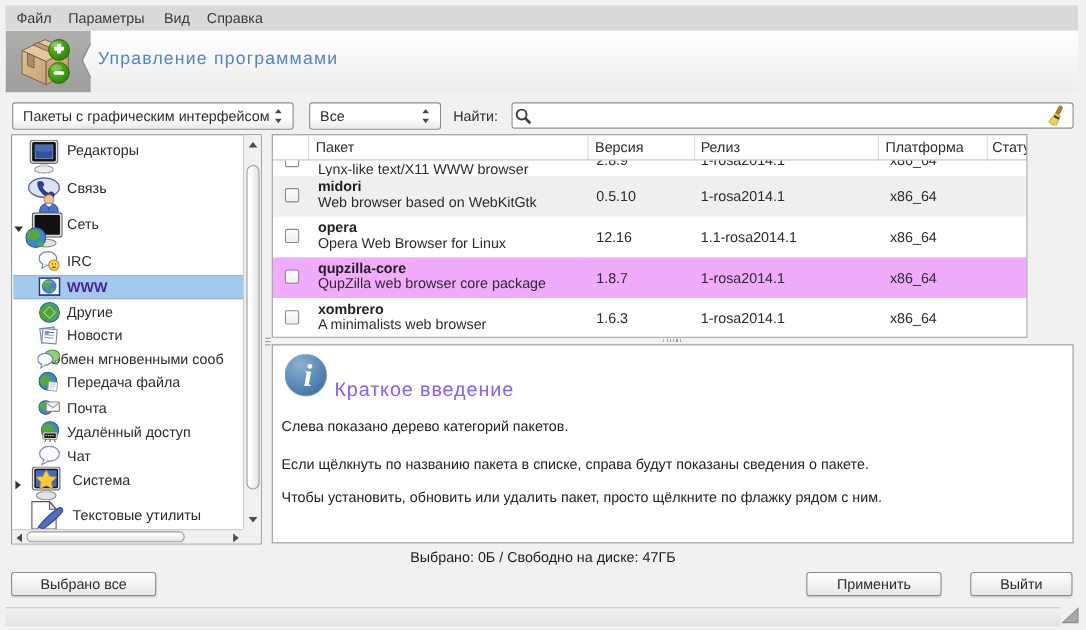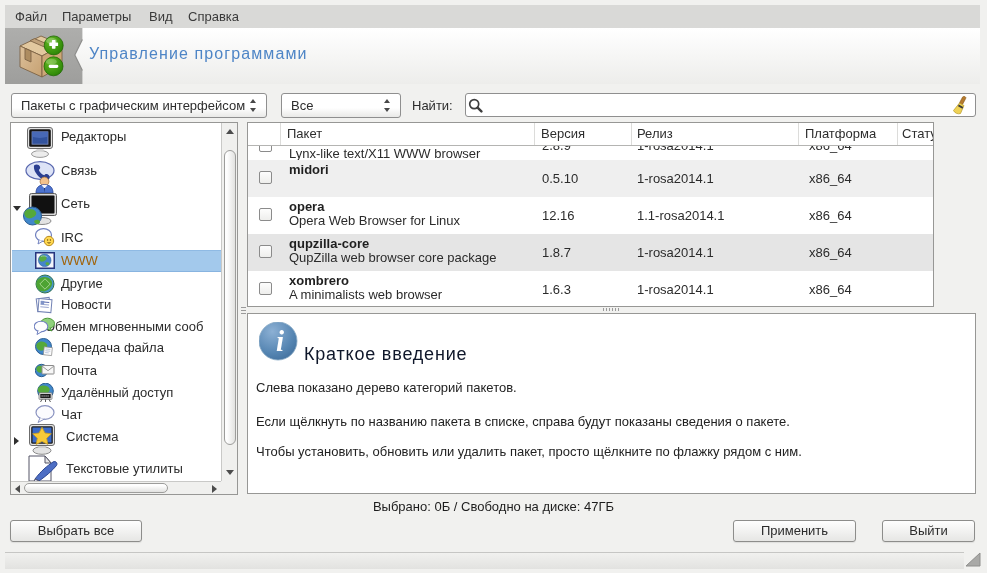--- a/index.html
+++ b/index.html
@@ -37,21 +37,21 @@
 .hlabel { position:absolute; top:3px; font-size:13px; color:#2d2d2d; }
 .trow { position:absolute; left:0; width:714px; }
 .trow .nm { position:absolute; left:41px; top:2px; font-size:13px; font-weight:bold; color:#1f1f1f; }
 .trow .ds { position:absolute; left:41px; top:16px; font-size:13px; color:#2b2b2b; }
 .trow .v1 { position:absolute; left:294px; top:11px; font-size:13px; color:#2b2b2b; }
 .trow .v2 { position:absolute; left:389px; top:11px; font-size:13px; color:#2b2b2b; }
 .trow .v3 { position:absolute; left:561px; top:11px; font-size:13px; color:#2b2b2b; }
 .cb { position:absolute; left:11px; top:11px; width:13px; height:13px; border:1px solid #8b8b8b; border-radius:2px; background:linear-gradient(#fdfdfd,#eeeeec); }
 
 #info { left:247px; top:313px; width:729px; height:181px; }
-#info h2 { position:absolute; left:56px; top:30px; font-size:18px; letter-spacing:0.8px; font-weight:normal; color:#0f172a; }
+#info h2 { position:absolute; left:56px; top:30px; font-size:18px; letter-spacing:0.8px; font-weight:normal; color:#8b5cf6; }
 #info p { position:absolute; left:8px; font-size:13px; color:#222222; }
 #status { left:0px; top:499px; width:987px; text-align:center; font-size:13px; color:#1d1d1d; }
 .btn { position:absolute; height:22px; border:1px solid #8d8d8b; border-radius:3px; background:linear-gradient(#fefefe,#e6e6e4); font-size:13px; color:#2b2b2b; text-align:center; line-height:20px; box-shadow:0 1px 1px rgba(0,0,0,0.08); }
 #sbar { left:5px; top:552px; width:959px; height:17px; background:linear-gradient(#f1f1ef,#e2e2e0); border-top:1px solid #c6c6c4; }
 </style>
 </head>
 <body>
 <div id="menubar" class="abs">
   <span style="left:10px">Файл</span>
   <span style="left:57px">Параметры</span>
@@ -118,21 +118,21 @@
 <div id="tree" class="abs panel">
   <div id="treesel"></div>
 
   <div class="arr dn" style="left:2px; top:83px; border-width:5px 4px 0 4px; border-top-color:#2f2f2f;"></div>
   <div class="arr rt" style="left:3px; top:314px; border-width:4px 0 4px 5px; border-left-color:#2f2f2f;"></div>
 
   <div class="titem" style="left:50px; top:6px;">Редакторы</div>
   <div class="titem" style="left:50px; top:40px;">Связь</div>
   <div class="titem" style="left:50px; top:73px;">Сеть</div>
   <div class="titem" style="left:50px; top:107px;">IRC</div>
-  <div class="titem" style="left:50px; top:130px; color:#a16207;">WWW</div>
+  <div class="titem" style="left:50px; top:130px; color:#4c1d95;font-weight:bold;">WWW</div>
   <div class="titem" style="left:50px; top:153px;">Другие</div>
   <div class="titem" style="left:50px; top:174px;">Новости</div>
   <div class="titem" style="left:34px; top:196px;">Обмен мгновенными сооб</div>
   <div class="titem" style="left:50px; top:217px;">Передача файла</div>
   <div class="titem" style="left:50px; top:240px;">Почта</div>
   <div class="titem" style="left:50px; top:262px;text-align:center;">Удалённый доступ</div>
   <div class="titem" style="left:50px; top:284px;">Чат</div>
   <div class="titem" style="left:55px; top:306px;">Система</div>
   <div class="titem" style="left:55px; top:338px;">Текстовые утилиты</div>
 
@@ -268,33 +268,34 @@
   <div class="trow" style="top:23px; height:14px; overflow:hidden; background:#fff;">
     <div style="position:absolute; left:11px; top:-7px; width:13px; height:13px; border:1px solid #8b8b8b; border-radius:2px; background:#fff;"></div>
     <div class="ds" style="top:0px;">Lynx-like text/X11 WWW browser</div>
     <div class="v1" style="top:-8px;">2.8.9</div>
     <div class="v2" style="top:-8px;">1-rosa2014.1</div>
     <div class="v3" style="top:-8px;">x86_64</div>
   </div>
   <div class="trow" style="top:37px; height:37px; background:#efefef;">
     <div class="cb"></div>
       <div class="nm">midori</div>
+      <div class="ds">Web browser based on WebKitGtk</div>
     <div class="v1">0.5.10</div>
       <div class="v2">1-rosa2014.1</div>
       <div class="v3">x86_64</div>
   </div>
   <div class="trow" style="top:74px; height:37px; background:#ffffff;">
     <div class="cb"></div>
       <div class="nm">opera</div>
       <div class="ds">Opera Web Browser for Linux</div>
     <div class="v1">12.16</div>
       <div class="v2">1.1-rosa2014.1</div>
       <div class="v3">x86_64</div>
   </div>
-  <div class="trow" style="top:111px; height:37px; background:#e5e5e5;">
+  <div class="trow" style="top:111px; height:37px; background:#f0abfc;">
     <div class="cb"></div>
       <div class="nm">qupzilla-core</div>
       <div class="ds">QupZilla web browser core package</div>
     <div class="v1">1.8.7</div>
       <div class="v2">1-rosa2014.1</div>
       <div class="v3">x86_64</div>
   </div>
   <div class="trow" style="top:148px; height:37px; background:#ffffff;">
     <div class="cb"></div>
       <div class="nm">xombrero</div>
@@ -323,21 +324,21 @@
     <circle cx="19" cy="19" r="19" fill="url(#gin)" stroke="#87a8c4" stroke-width="0.8"></circle>
     <text x="21" y="29" font-family="Liberation Serif, serif" font-style="italic" font-weight="bold" font-size="29" fill="#ffffff" text-anchor="middle">i</text>
   </svg>
   <h2>Краткое введение</h2>
   <p style="top:66px">Слева показано дерево категорий пакетов.</p>
   <p style="top:130px">Чтобы установить, обновить или удалить пакет, просто щёлкните по флажку рядом с ним.</p>
   <p style="top:100px">Если щёлкнуть по названию пакета в списке, справа будут показаны сведения о пакете.</p>
 </div>
 
 <div id="status" class="abs">Выбрано: 0Б / Свободно на диске: 47ГБ</div>
-<div class="btn" style="left:10px; top:520px; width:132px;">Выбрать все</div>
+<div class="btn" style="left:10px; top:520px; width:132px;">Выбрано все</div>
 <div class="btn" style="left:733px; top:520px; width:123px;">Применить</div>
 <div class="btn" style="left:882px; top:520px; width:93px;">Выйти</div>
 <div id="sbar" class="abs"></div>
 <div class="abs" style="left:241px;top:307px;width:4.5px;height:1px;background:#9a9a9a"></div>
 <div class="abs" style="left:241px;top:310px;width:4.5px;height:1px;background:#9a9a9a"></div>
 <div class="abs" style="left:241px;top:313px;width:4.5px;height:1px;background:#9a9a9a"></div>
 <div class="abs" style="left:603px;top:308px;width:16px;height:3px;background:repeating-linear-gradient(90deg,#9a9a9a 0 1px,transparent 1px 3px)"></div>
 <svg class="abs" width="18" height="16" style="left:964px; top:552px;">
   <path d="M16,1 L16,14 L2,14 Z" fill="#a9a9a7" stroke="#8f8f8d" stroke-width="1"></path>
 </svg>

